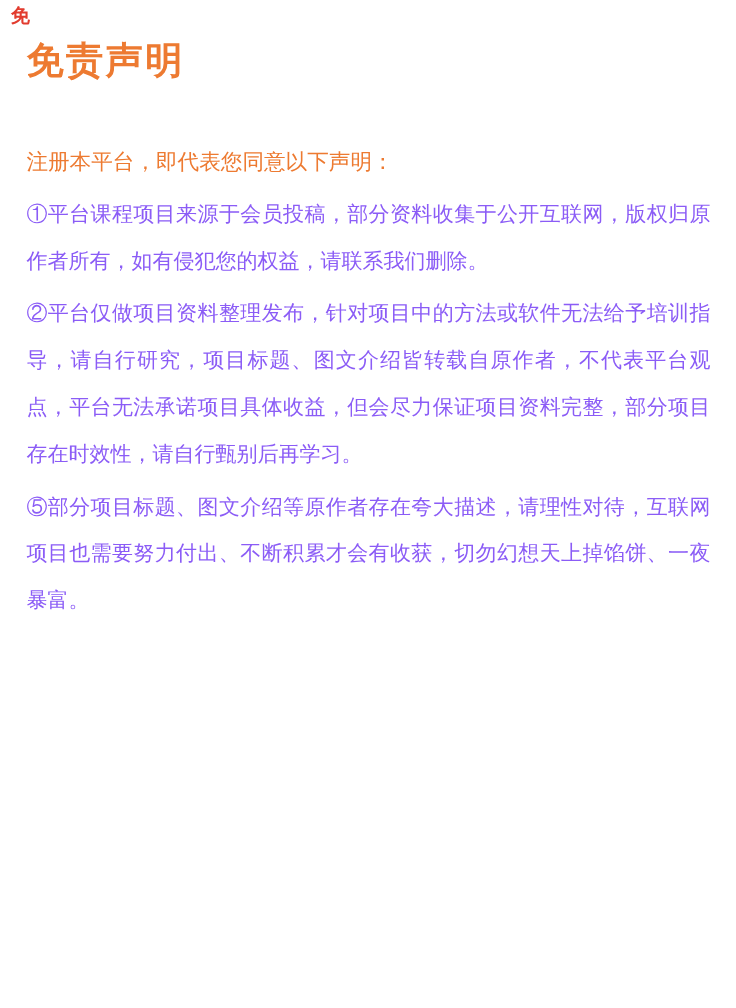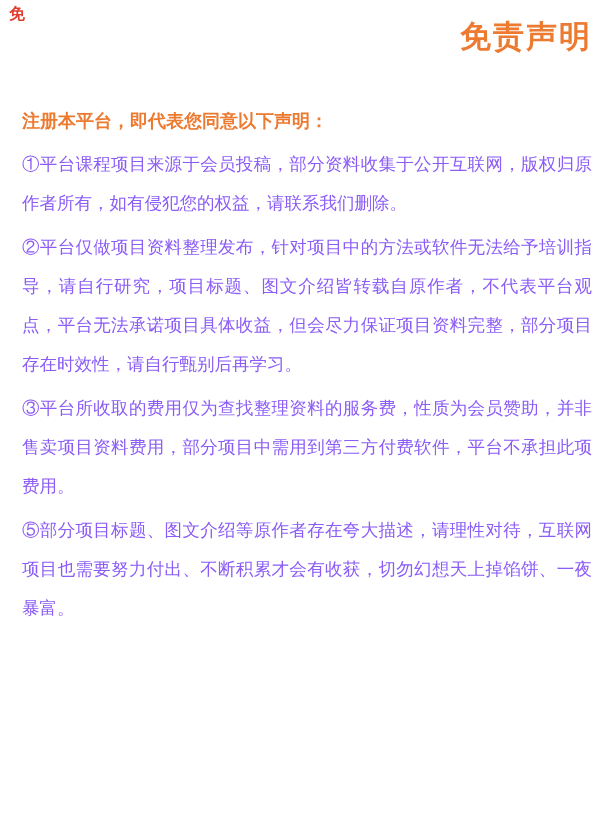--- a/index.html
+++ b/index.html
@@ -25,33 +25,33 @@
     position: absolute;
     left: 9px;
     top: 6px;
     font-size: 16px;
     line-height: 16px;
     font-weight: bold;
     color: #e23b2e;
     user-select: none;
   }
   .doc-title {
-    margin: 16px 0 0 0;
-    text-align: right;
+    margin: 30px 0 0 0;
+    text-align: left;
     font-size: 31px;
     line-height: 42px;
     font-weight: bold;
     letter-spacing: 2px;
     color: #ED7A31;
   }
   .doc-intro {
     margin: 44px 0 4px 0;
     font-size: 18px;
     line-height: 39px;
-    font-weight: bold;
+    font-weight: normal;
     color: #ED7A31;
   }
   .clause {
     margin: 0 0 5px 0;
     font-size: 17.5px;
     line-height: 39px;
     font-weight: 400;
     color: #8b5cf6;
     text-align: justify;
     text-justify: inter-ideograph;
@@ -65,18 +65,17 @@
   <span class="corner-stamp">免</span>
 
   <h1 class="doc-title">免责声明</h1>
 
   <p class="doc-intro">注册本平台，即代表您同意以下声明：</p>
 
   <p class="clause">①平台课程项目来源于会员投稿，部分资料收集于公开互联网，版权归原作者所有，如有侵犯您的权益，请联系我们删除。</p>
 
   <p class="clause">②平台仅做项目资料整理发布，针对项目中的方法或软件无法给予培训指导，请自行研究，项目标题、图文介绍皆转载自原作者，不代表平台观点，平台无法承诺项目具体收益，但会尽力保证项目资料完整，部分项目存在时效性，请自行甄别后再学习。</p>
 
-  <p class="clause">③平台所收取的费用仅为查找整理资料的服务费，性质为会员赞助，并非售卖项目资料费用，部分项目中需用到第三方付费软件，平台不承担此项费用。</p>
 
 
   <p class="clause">⑤部分项目标题、图文介绍等原作者存在夸大描述，请理性对待，互联网项目也需要努力付出、不断积累才会有收获，切勿幻想天上掉馅饼、一夜暴富。</p>
 
 </div>
 
 </body></html>

